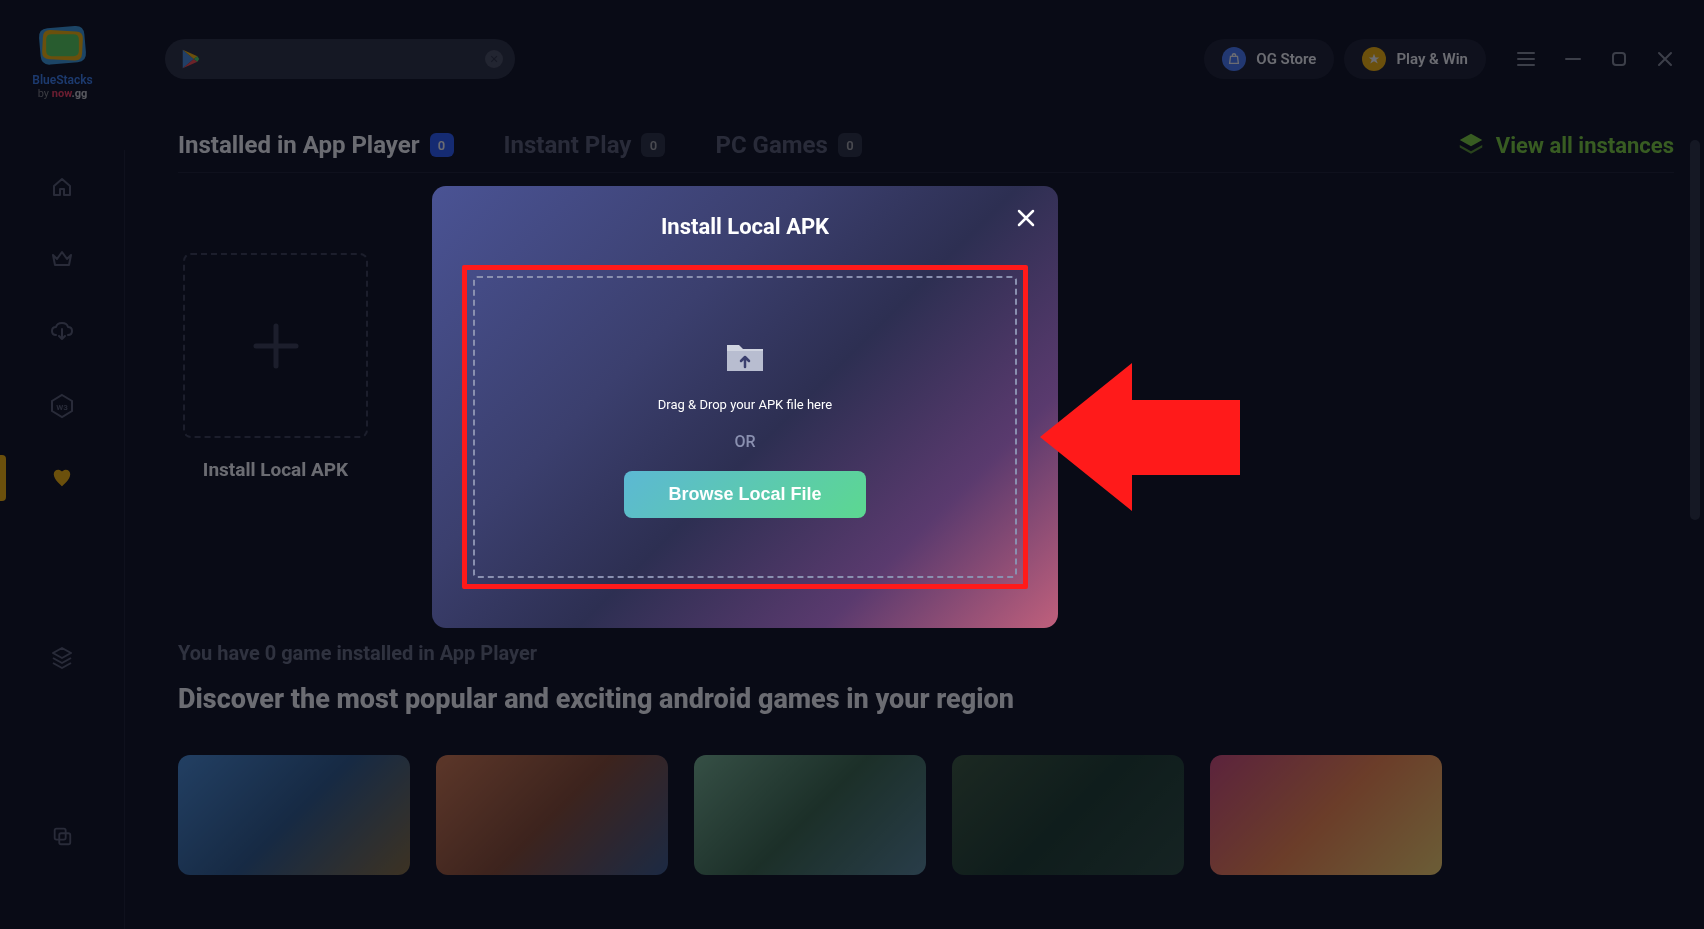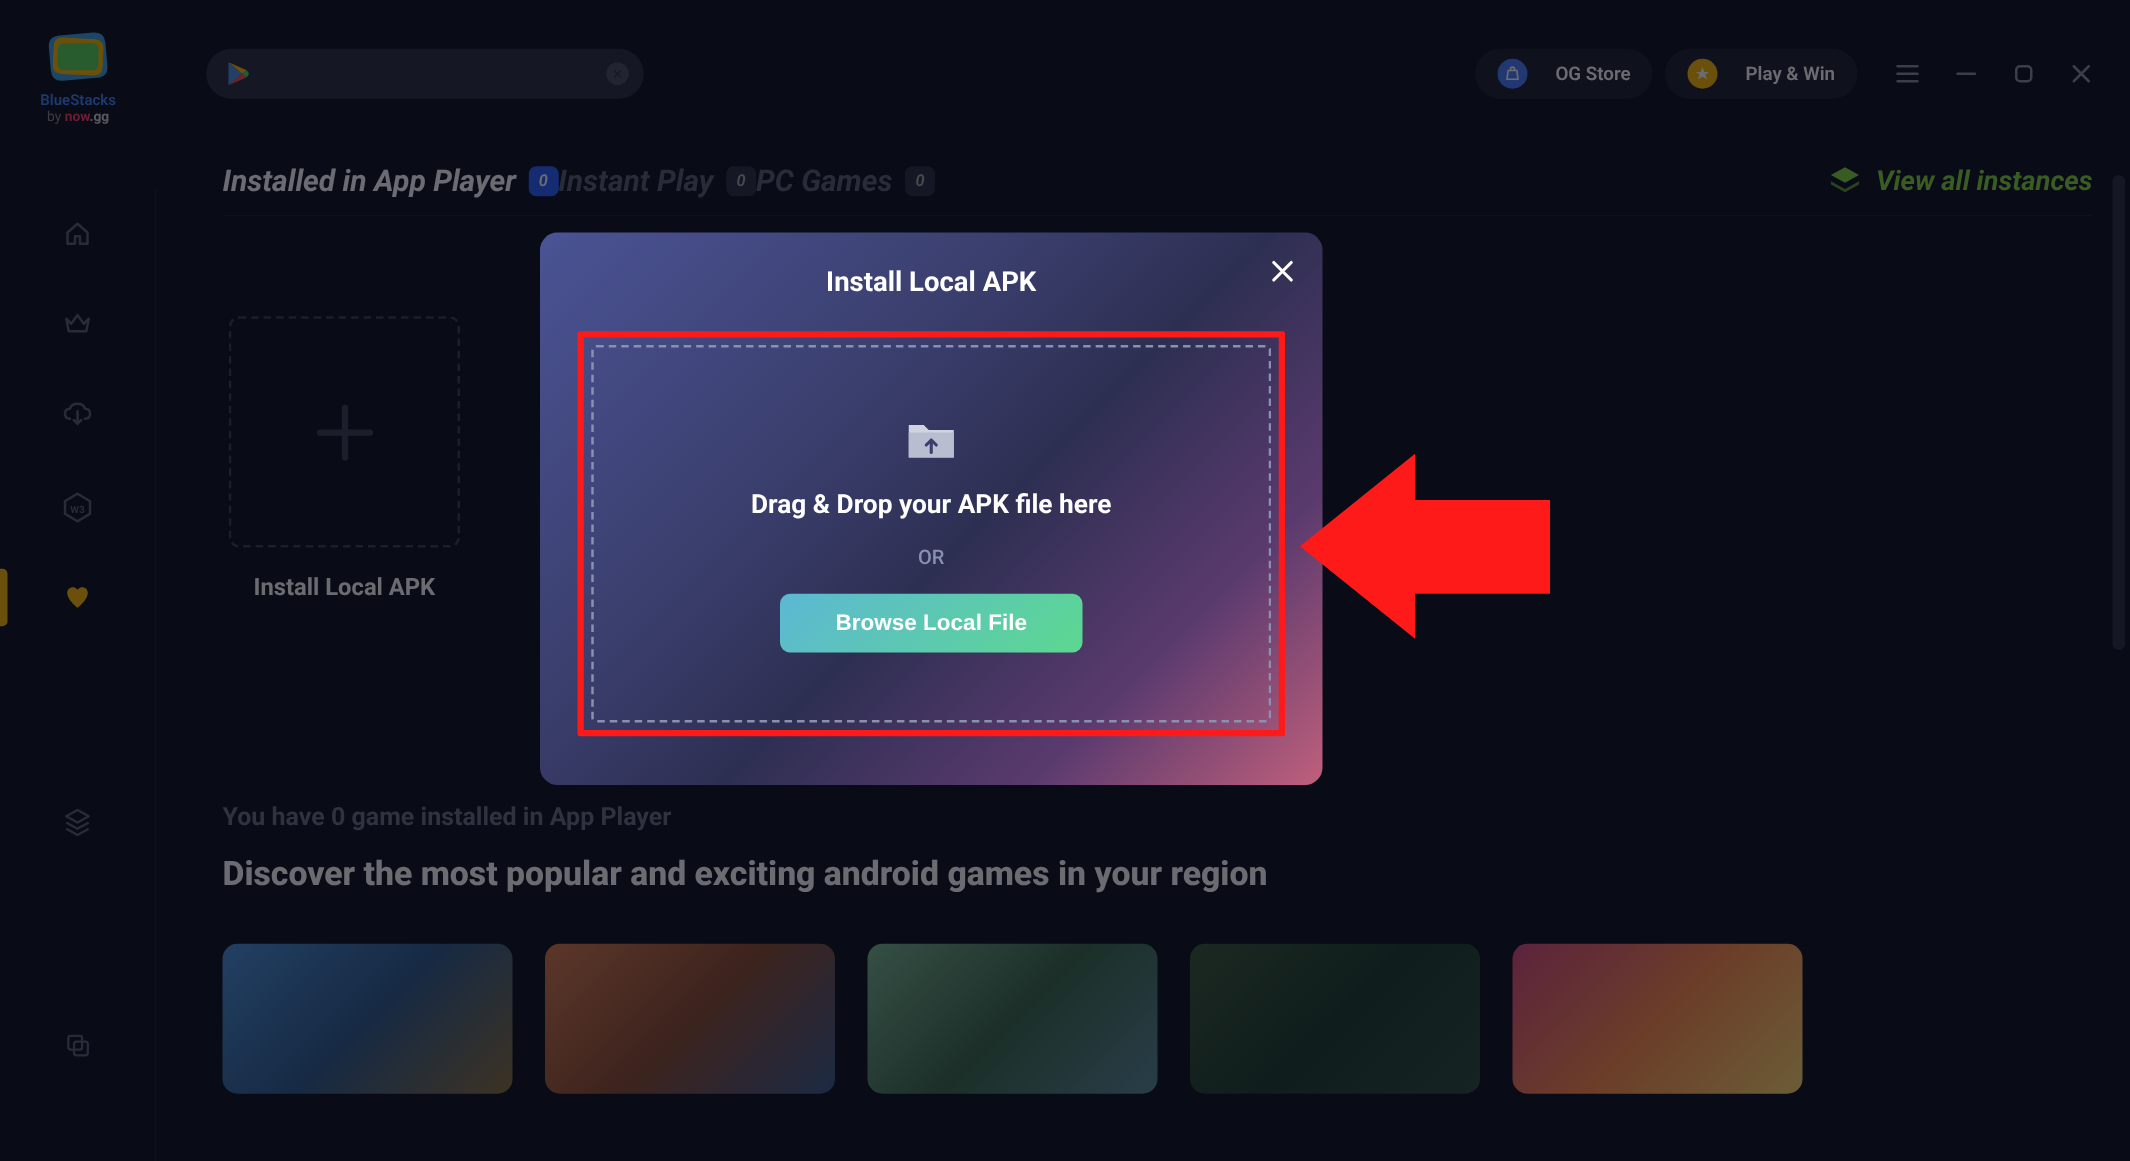--- a/index.html
+++ b/index.html
@@ -85,21 +85,21 @@
       align-items: center;
       gap: 10px;
     }
     .pill-btn {
       height: 40px;
       background: #1a1d2b;
       border-radius: 20px;
       display: flex;
       align-items: center;
       padding: 0 18px;
-      gap: 22px;
+      gap: 10px;
       cursor: pointer;
       font-weight: 600;
       font-size: 15px;
     }
     .pill-btn.og { }
     .pill-btn.play { }
     .pill-icon {
       width: 24px;
       height: 24px;
       border-radius: 50%;
@@ -165,21 +165,21 @@
       top: 130px;
       left: 178px;
       right: 30px;
       bottom: 0;
     }
     .tabs {
       display: flex;
       align-items: center;
       border-bottom: 1px solid #1a1d2b;
       padding-bottom: 12px;
-      font-style: italic;
+      gap: 50px;
     }
     .tab {
       display: flex;
       align-items: center;
       gap: 10px;
       font-size: 24px;
       font-weight: 700;
       color: #5a5e70;
       cursor: pointer;
     }
@@ -309,22 +309,22 @@
       display: flex;
       flex-direction: column;
       align-items: center;
       justify-content: center;
       gap: 20px;
     }
     .folder-icon {
       color: #b8bdd0;
     }
     .drop-text {
-      font-size: 21px;
-      font-weight: 700;
+      font-size: 13px;
+      font-weight: 400;
     }
     .or-text {
       color: #8a90b0;
       font-size: 16px;
       font-weight: 500;
     }
     .browse-btn {
       background: linear-gradient(135deg, #5cb8d4 0%, #5cd890 100%);
       color: #fff;
       font-size: 18px;

